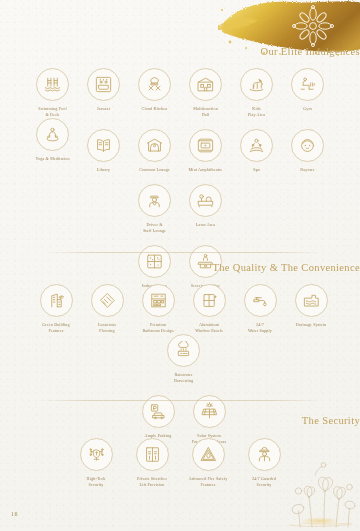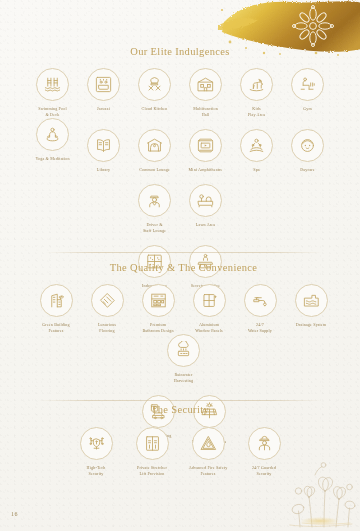--- a/index.html
+++ b/index.html
@@ -38,21 +38,21 @@
     pointer-events:none;
   }
 
   
   .divider{
     height:1px;
     background:linear-gradient(to right, rgba(198,176,134,0) 0%, rgba(198,176,134,.45) 18%, rgba(198,176,134,.45) 82%, rgba(198,176,134,0) 100%);
     margin:0 38px;
   }
   .section-title{
-    text-align:center;
+    text-align:right;
     font-size:10.5px;
     letter-spacing:.35px;
     color:#c2a costa;
     color:#c0a25f;
     font-weight:400;
   }
 
   
   .grid{
     display:flex;
@@ -501,21 +501,21 @@
           </div>
           <div class="cap">Solar System
 For Common Areas</div>
         </div>
       </div>
     </div>
   </div>
 
   <div style="position:absolute;top:400px;left:0;right:0;">
     <div class="divider"></div>
-    <div class="section-title" style="margin-top:3px">The Security</div>
+    <div class="section-title" style="margin-top:14px">The Security</div>
 
     <div class="grid" style="margin-top:12px;">
 
       <div class="cell" style="width:56px">
         <div class="circle">
           <svg width="19" height="19" viewBox="0 0 24 24" fill="none" stroke="#c4a868" stroke-width="1.1" stroke-linecap="round">
             <path d="M12 6.2l4 1.5v3.4c0 2.4-1.7 4.3-4 5-2.3-.7-4-2.6-4-5V7.7z"></path>
             <path d="M12 10.2v2.4"></path>
               <circle cx="12" cy="9.4" r=".8"></circle>
             <path d="M8 8.5H5.2M5.2 8.5v-2M5.2 8.5v3.5M16 8.5h2.8M18.8 8.5v-2M18.8 8.5v3.5"></path>

